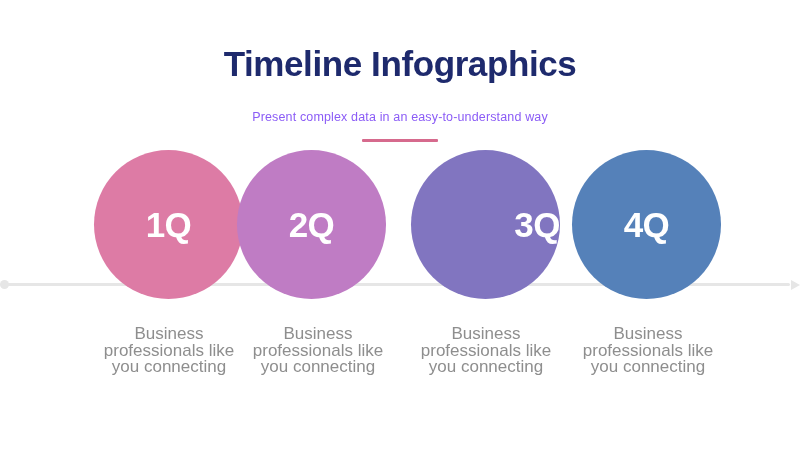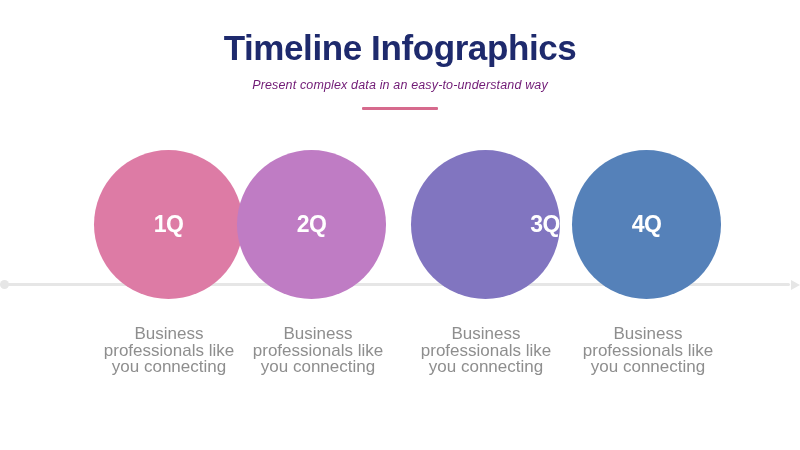--- a/index.html
+++ b/index.html
@@ -25,21 +25,21 @@
   
   .header {
     position: absolute;
     top: 0;
     left: 0;
     width: 800px;
     text-align: center;
   }
 
   .title {
-    margin: 0;
+    margin: 16px;
     padding-top: 30px;
     font-size: 35px;
     font-weight: bold;
     letter-spacing: -0.4px;
     color: #1e2a6d;
     line-height: 1.05;
     font-family: "Liberation Sans", sans-serif;
   }
 
   .subtitle {
@@ -117,21 +117,21 @@
     width: 149px;
     height: 149px;
     border-radius: 50%;
     display: flex;
     align-items: center;
     justify-content: center;
   }
 
   .circle-label {
     color: #ffffff;
-    font-size: 23px;
+    font-size: 35px;
     font-weight: bold;
     letter-spacing: -0.5px;
     font-family: "Liberation Sans", sans-serif;
   }
 
   
   .captions-row {
     position: absolute;
     left: 0;
     top: 326px;
@@ -153,21 +153,21 @@
     display: block;
   }
 </style>
 </head>
 <body>
 
 <div id="slide" style="background: rgb(255, 255, 255);">
 
   <div class="header">
     <h1 class="title" style="color: rgb(30, 42, 109);">Timeline Infographics</h1>
-    <p class="subtitle" style="color: #701a75; font-style: italic;">Present complex data in an easy-to-understand way</p>
+    <p class="subtitle" style="color: #8b5cf6;">Present complex data in an easy-to-understand way</p>
     <div class="accent-rule" style="background: rgb(214, 106, 141);"></div>
   </div>
 
   <div class="timeline-axis">
     <div class="axis-dot" style="background: rgb(230, 230, 230);"></div>
     <div class="axis-line" style="background: rgb(230, 230, 230);"></div>
     <div class="axis-arrow" style="border-left-color: rgb(230, 230, 230);"></div>
   </div>
 
   <div class="circles-row">

